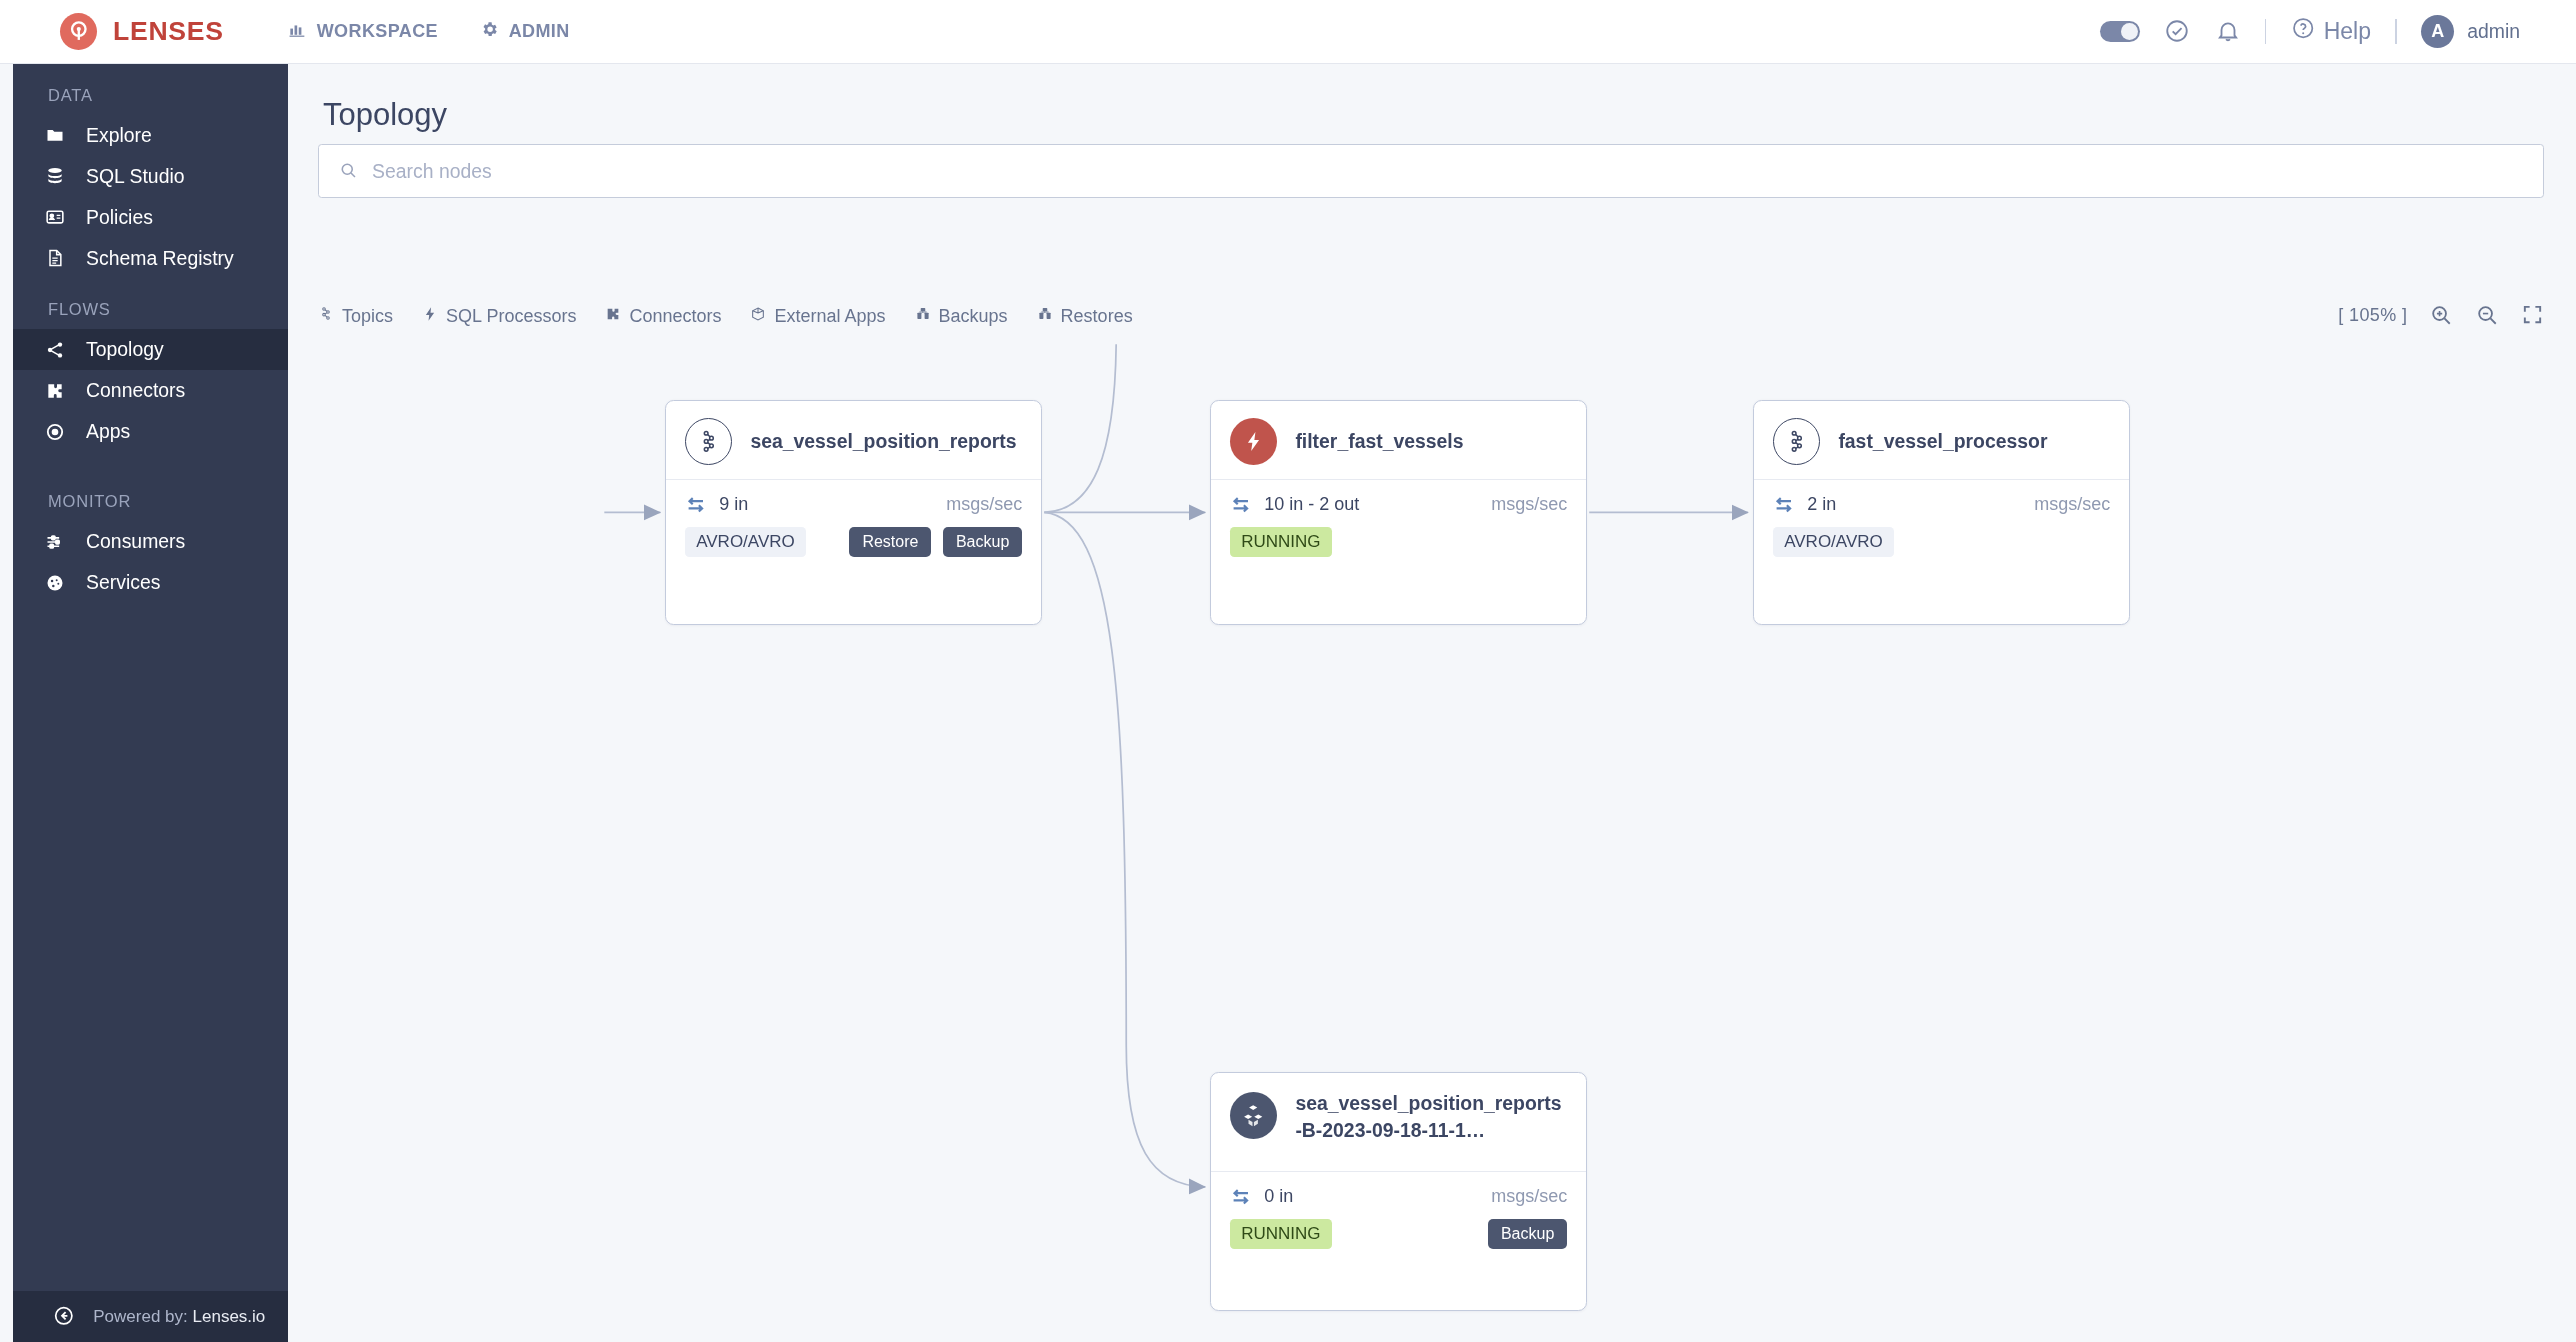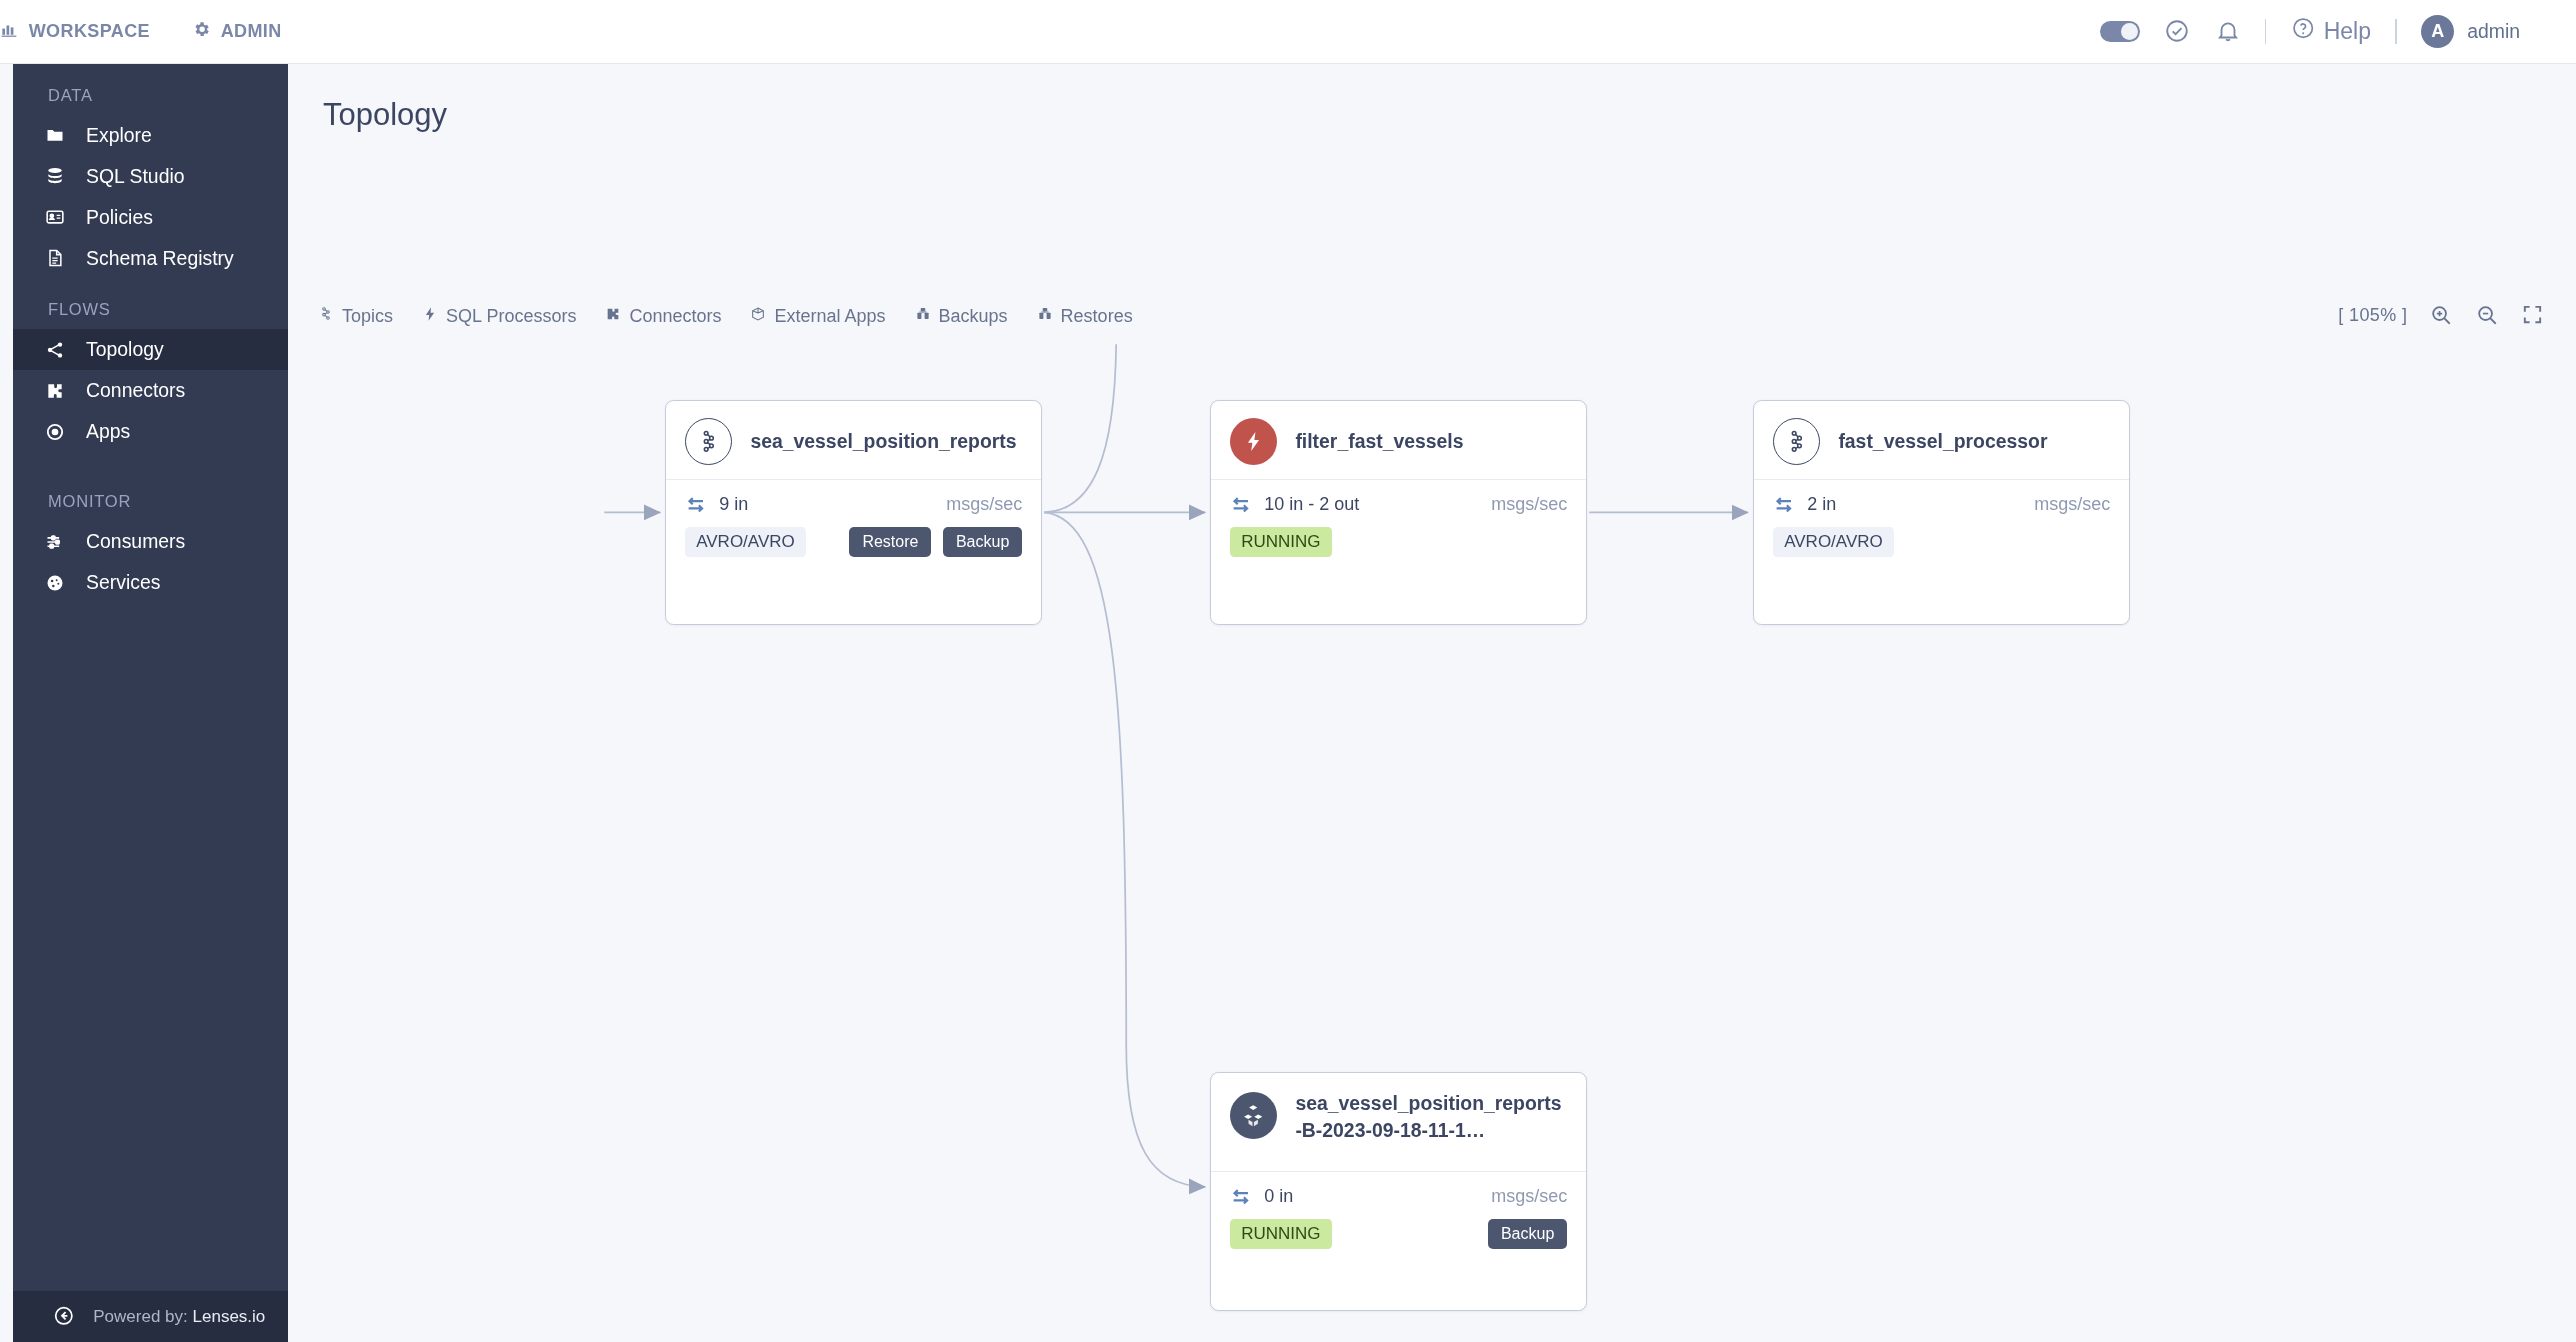--- a/index.html
+++ b/index.html
@@ -161,20 +161,30 @@
     background: #4c566f; color: #ffffff; font-size: 16px;
     padding: 5.8px 13px; border-radius: 5px; border: none;
     font-family: "Liberation Sans", sans-serif; cursor: pointer;
   }
   .spacer { margin-left: auto; }
 </style>
 </head>
 <body>
 
 <div id="topbar">
+  <div id="brand">
+    <div id="brand-mark">
+      <svg width="21.6" height="21.6" viewBox="0 0 24 24">
+        <circle cx="12" cy="9" r="7.5" fill="none" stroke="#fff" stroke-width="2.6"></circle>
+        <circle cx="12" cy="9" r="2.3" fill="#fff"></circle>
+        <rect x="10.7" y="9" width="2.6" height="12" fill="#fff"></rect>
+      </svg>
+    </div>
+    <span id="brand-text">LENSES</span>
+  </div>
 
   <div class="topnav-item">
     <span>
       <svg width="18.7" height="18.7" viewBox="0 0 24 24" fill="#7b87a8">
         <rect x="3" y="11" width="3.4" height="8"></rect>
           <rect x="8.4" y="7" width="3.4" height="12"></rect>
         <rect x="13.8" y="9.5" width="3.4" height="9.5"></rect>
           <rect x="2" y="20" width="19" height="1.6"></rect>
       </svg>
     </span>
@@ -341,20 +351,29 @@
       <span>Powered by:</span>
       <b>Lenses.io</b>
     </span>
   </div>
 </div>
 
 <div id="main">
 
   <div id="page-title">Topology</div>
 
+  <div id="search-wrap">
+    <span>
+      <svg width="18.7" height="18.7" viewBox="0 0 24 24" fill="none" stroke="#9aa3bb" stroke-width="2">
+        <circle cx="10.6" cy="10.6" r="6.4"></circle>
+          <path d="M15.4 15.4L20.5 20.5"></path>
+      </svg>
+    </span>
+    <input id="search-input" type="text" placeholder="Search nodes" style="">
+  </div>
 
   <div id="toolbar">
 
     <div class="tool-filter">
       <span>
         <svg width="16" height="16" viewBox="0 0 24 24" fill="none" stroke="#68748f" stroke-width="1.6">
           <circle cx="9" cy="4.5" r="1.9"></circle>
             <circle cx="15" cy="9" r="1.9"></circle>
           <circle cx="9" cy="13" r="1.9"></circle>
             <circle cx="15" cy="18" r="1.9"></circle>

